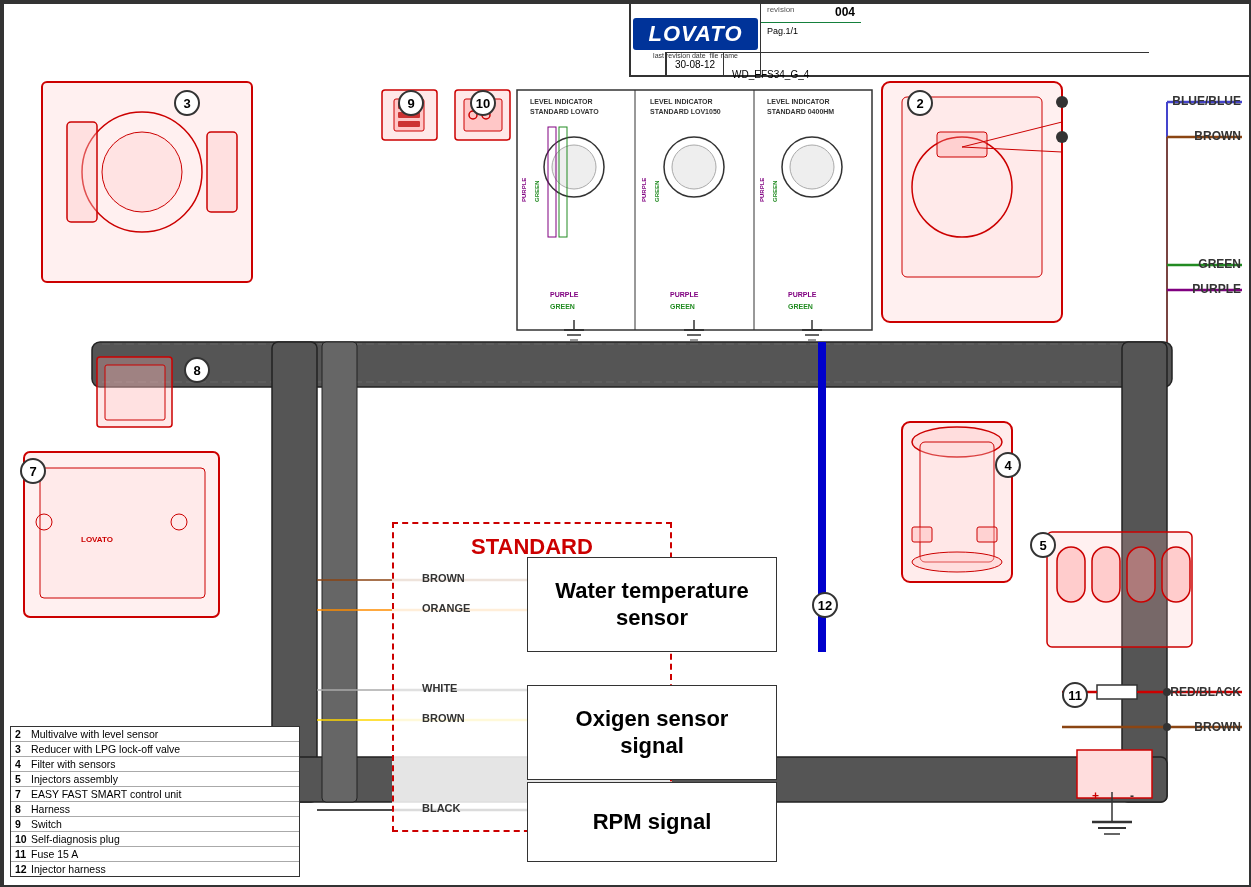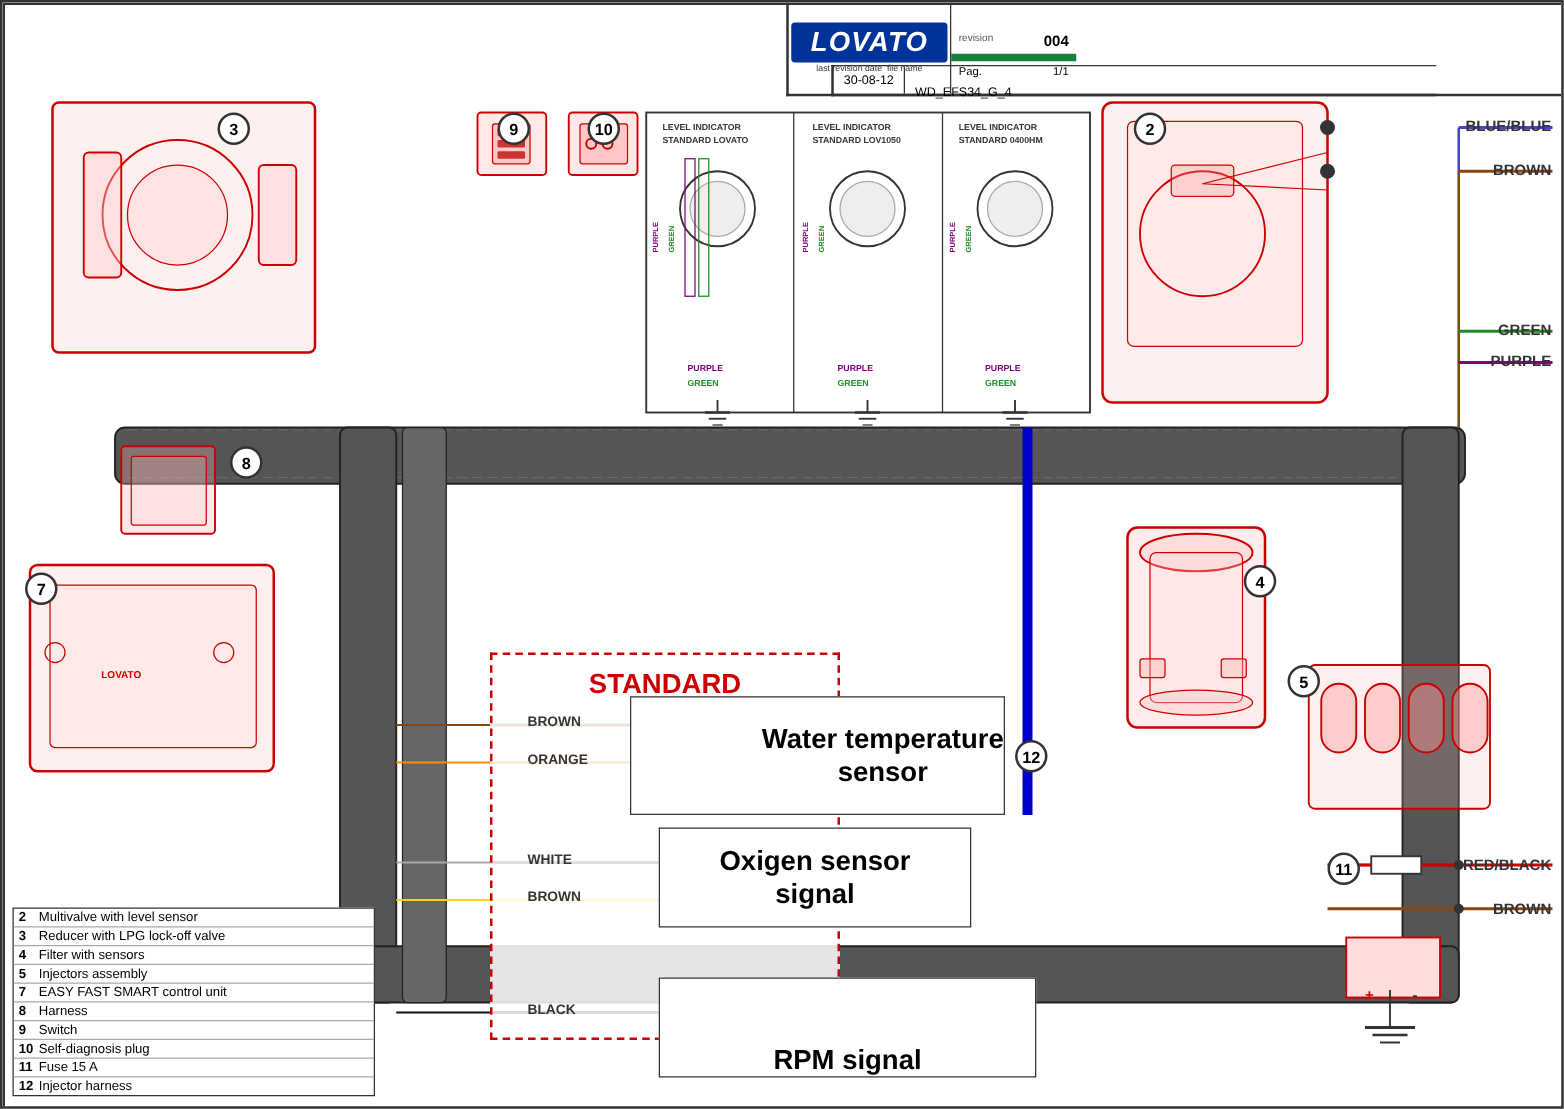--- a/index.html
+++ b/index.html
@@ -81,33 +81,32 @@
       line-height: 1.3;
     }
 
     .title-right {
       width: 100px;
       display: flex;
       flex-direction: column;
     }
 
     .title-right-top {
-      border-bottom: 6px solid #15803d;
+      border-bottom: 1px solid #15803d;
       padding: 3px 6px;
       font-size: 9px;
       display: flex;
       justify-content: space-between;
-      margin-top: 21px;
     }
 
     .title-right-bottom {
       padding: 3px 6px;
       font-size: 9px;
       display: flex;
-      justify-content: space-between;
+      justify-content: flex-start;
     }
 
     .revision-label { font-size: 8px; color: #555; }
     .revision-val { font-size: 12px; font-weight: bold; }
 
     
     .legend-box {
       position: absolute;
       bottom: 8px;
       left: 8px;
@@ -175,39 +174,37 @@
 
     .sensor-text {
       font-size: 22px;
       font-weight: bold;
       text-align: center;
       line-height: 1.2;
     }
 
     .water-temp-box {
       top: 555px;
-      left: 502px;
-      width: 300px;
+      left: 525px;
+      width: 250px;
       height: 95px;
-      justify-content: flex-end;
     }
 
     .oxygen-box {
-      top: 660px;
+      top: 683px;
+      left: 525px;
+      width: 250px;
+      height: 95px;
+    }
+
+    .rpm-box {
+      top: 780px;
       left: 525px;
       width: 250px;
       height: 80px;
-    }
-
-    .rpm-box {
-      top: 780px;
-      left: 525px;
-      width: 302px;
-      height: 80px;
-      align-items: flex-end;
     }
 
     
     .wire-label {
       position: absolute;
       font-size: 11px;
       font-weight: bold;
       color: #333;
     }
 

